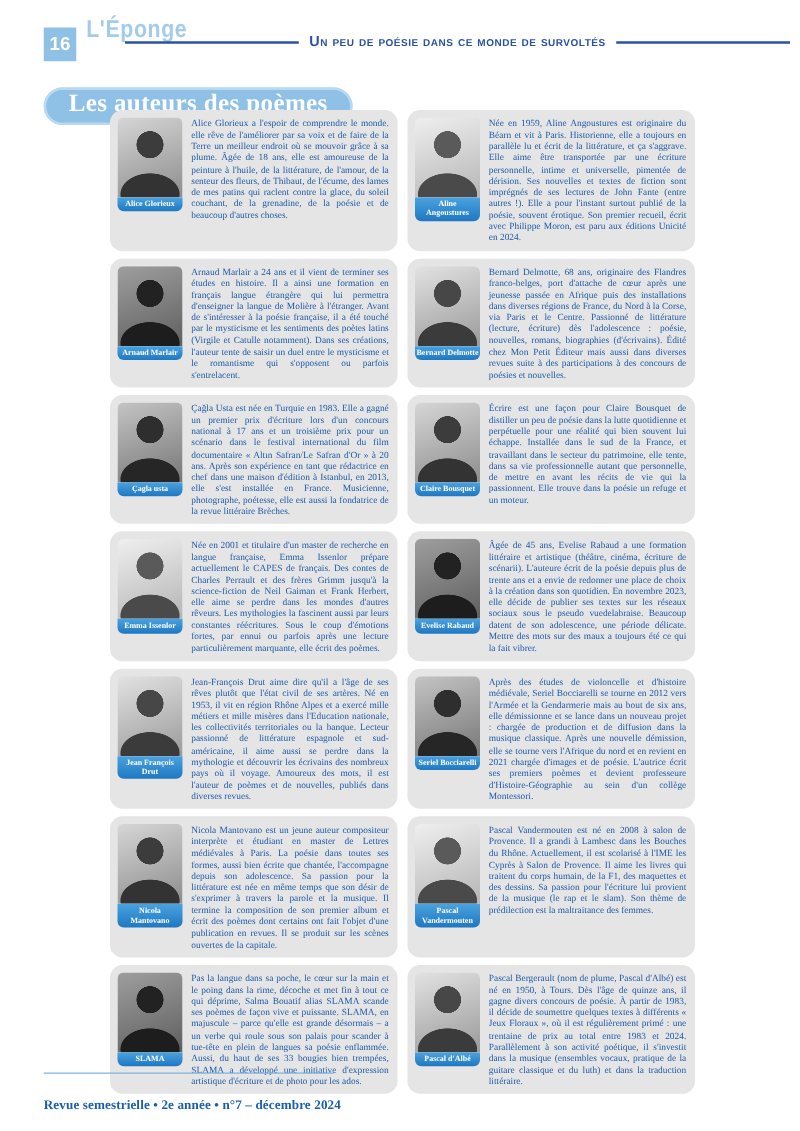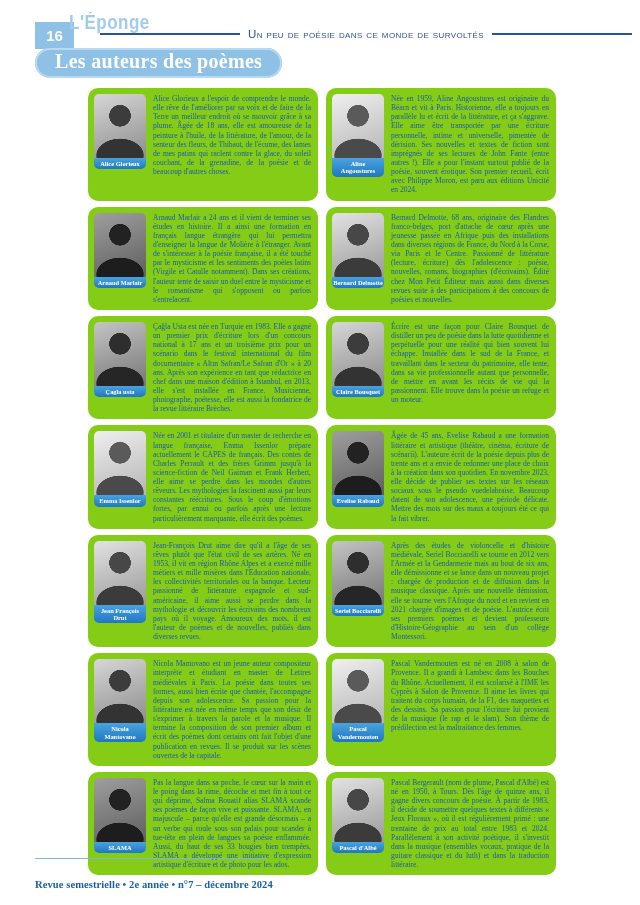--- a/index.html
+++ b/index.html
@@ -3,58 +3,58 @@
 <meta charset="utf-8">
 <style>
   html,body{margin:0;padding:0;}
   body{
     width:640px;height:905px;position:relative;overflow:hidden;
     background:#ffffff;
     font-family:"Liberation Serif", serif;
   }
   
   .pageno{
-    position:absolute;left:35px;top:22px;width:39px;height:27px;
+    position:absolute;left:35px;top:22px;width:26px;height:27px;
     background:#8fc0e6;color:#fff;
     font-family:"Liberation Sans", sans-serif;font-weight:bold;font-size:15px;
     display:flex;align-items:center;justify-content:center;
   }
   .logo{
     position:absolute;left:69px;top:12px;
     color:#a3cbeb;font-family:"Liberation Sans", sans-serif;
     font-weight:bold;font-size:17px;letter-spacing:.5px;
     transform:scaleY(1.15);transform-origin:top left;
   }
   .rule-row{
     position:absolute;left:100px;right:8px;top:28px;
     display:flex;align-items:center;gap:8px;
   }
   .rule{flex:1;height:0;border-top:2px solid #2b51a5;}
   .rule-title{
     color:#2b51a5;font-family:"Liberation Sans", sans-serif;
-    font-weight:normal;font-size:11.5px;font-variant:small-caps;
+    font-weight:bold;font-size:11.5px;font-variant:small-caps;
     letter-spacing:.4px;white-space:nowrap;
   }
   
   .section-pill{
-    position:absolute;left:35px;top:48px;
+    position:absolute;left:35px;top:70px;
     background:#8fc1e6;border-radius:15px;
     padding:2px 20px 5px 20px;
     box-shadow:inset 0 0 0 2px #b9d9f1;
   }
   .section-pill span{
     color:#fff;font-weight:bold;font-size:20px;letter-spacing:.3px;
   }
   
   .grid{
     position:absolute;left:88px;top:88px;width:468px;
     display:grid;grid-template-columns:1fr 1fr;gap:6px 8px;
   }
   .card{
-    background:#84cc16;border-radius:10px;
+    background:#e5e5e5;border-radius:10px;
     padding:6px 7px 6px 6px;
     display:flex;gap:7px;align-items:flex-start;
   }
   .photo-wrap{flex:0 0 52px;display:flex;flex-direction:column;}
   .photo{
     width:52px;height:64px;border-radius:5px 5px 0 0;
     background:
       radial-gradient(circle 11px at 50% 34%, #3c3c3c 97%, rgba(0,0,0,0) 100%),
       radial-gradient(ellipse 24px 17px at 50% 96%, #333 97%, rgba(0,0,0,0) 100%),
       linear-gradient(160deg,#d6d6d6,#8d8d8d);

